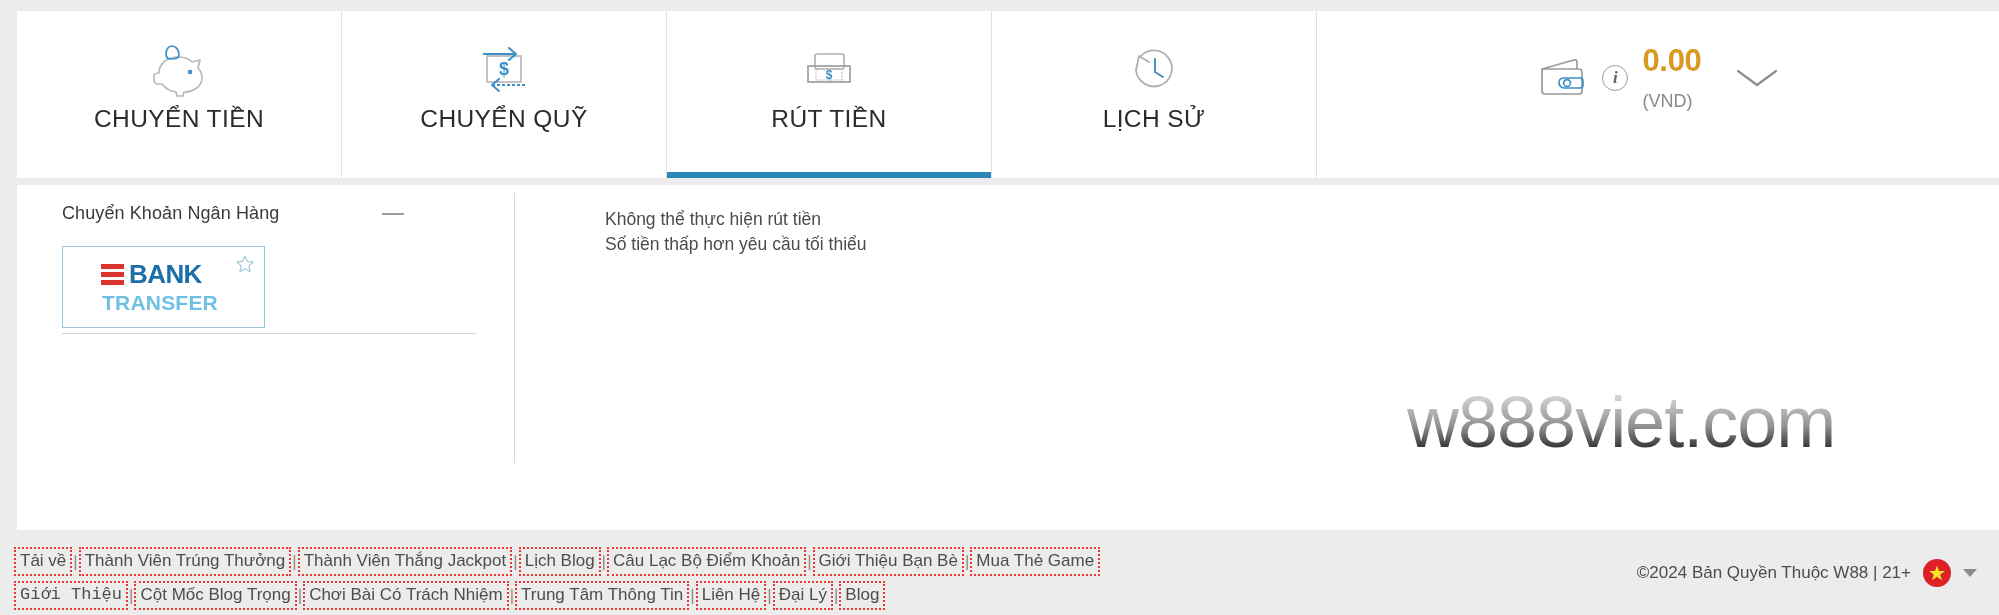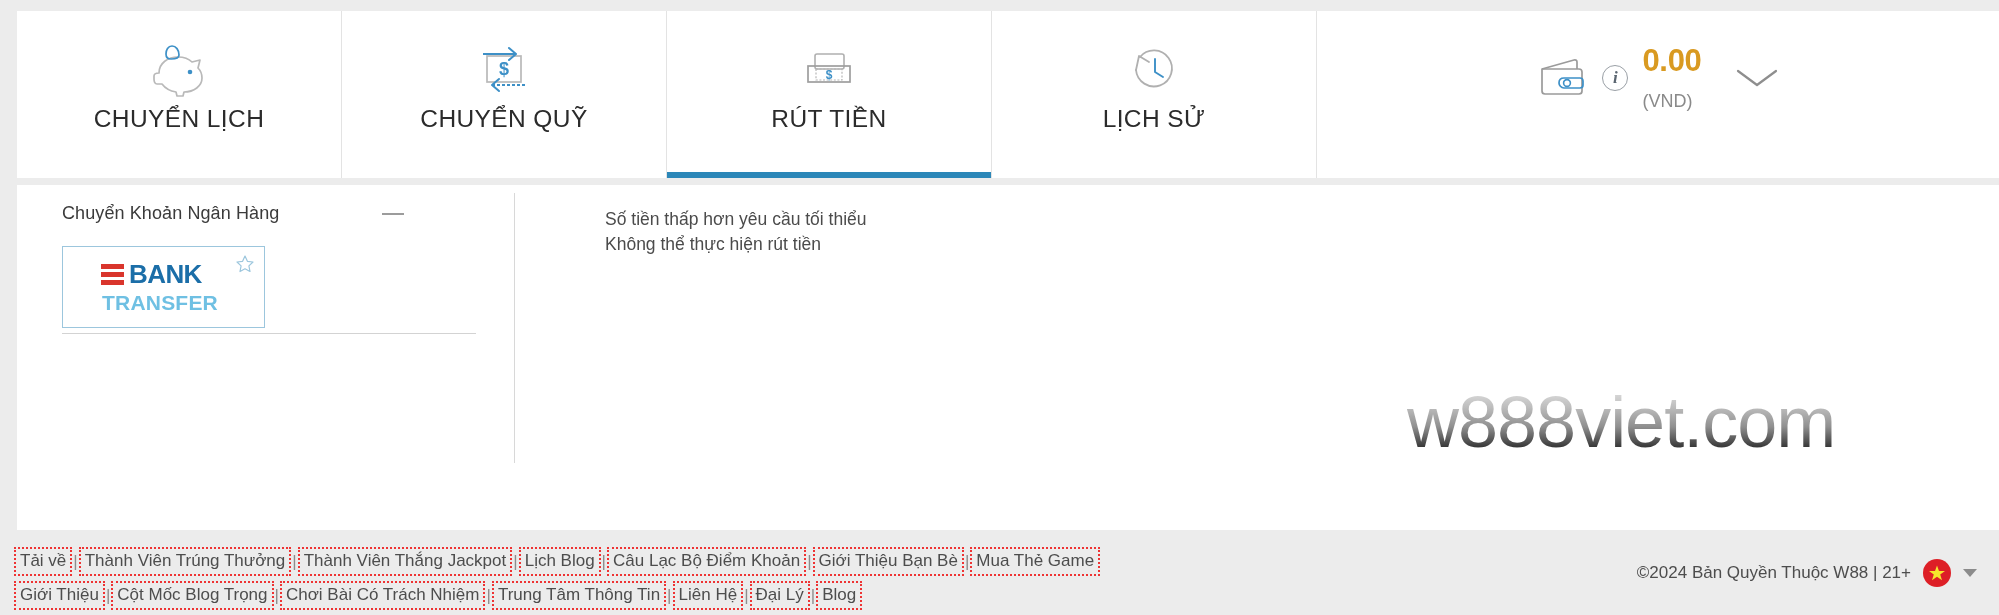--- a/index.html
+++ b/index.html
@@ -341,21 +341,21 @@
   <div class="tabbar">
 
     <div class="tab">
       <div class="icon-wrap">
         <svg width="60" height="54" viewBox="0 0 60 54">
           <path d="M10,30 C10,20 19,14 29,14 C35,14 40,16 43,19 L51,17 L49,25 C52,28 53,32 53,35 C53,43 45,49 35,49 L34,53 L28,53 L27,49 C21,48 16,45 13,41 L8,41 C6,41 5,39 5,36 L5,33 C5,31 7,30 10,30 Z" fill="none" stroke="#b9b9b9" stroke-width="1.7" stroke-linejoin="round"></path>
           <circle cx="41" cy="29" r="2.3" fill="#3d90c7"></circle>
           <path d="M30,12 C30,7 27,3 23,3 C19,3 17,7 17,11 C17,14 19,16 22,16 C26,16 30,15 30,12 Z" fill="none" stroke="#3d90c7" stroke-width="1.7"></path>
         </svg>
       </div>
-      <div class="tab-label">CHUYỂN LỊCH</div>
+      <div class="tab-label">CHUYỂN TIỀN</div>
     </div>
 
     <div class="tab">
       <div class="icon-wrap">
         <svg width="58" height="56" viewBox="0 0 58 56">
           <rect x="12" y="14" width="34" height="26" fill="none" stroke="#b9b9b9" stroke-width="1.7"></rect>
           <text x="29" y="33" font-family="Liberation Sans, sans-serif" font-size="18" font-weight="bold" fill="#3d90c7" text-anchor="middle">$</text>
           <path d="M8,12 L40,12" stroke="#3d90c7" stroke-width="2" fill="none"></path>
           <path d="M34,6 L41,12 L34,18" stroke="#3d90c7" stroke-width="2" fill="none" stroke-linecap="round" stroke-linejoin="round"></path>
           <path d="M50,43 L18,43" stroke="#3d90c7" stroke-width="2" fill="none" stroke-dasharray="3,2"></path>
@@ -436,22 +436,22 @@
           <svg width="20" height="20" viewBox="0 0 20 20">
             <path d="M10,2 L12.4,7.3 L18,8 L13.9,11.9 L15,17.5 L10,14.8 L5,17.5 L6.1,11.9 L2,8 L7.6,7.3 Z" fill="none" stroke="#9cc6dd" stroke-width="1.2" stroke-linejoin="round"></path>
           </svg>
         </span>
       </div>
 
       <div class="divider-line"></div>
     </div>
 
     <div class="panel-msg">
+      <div>Không thể thực hiện rút tiền</div>
       <div>Số tiền thấp hơn yêu cầu tối thiểu</div>
-      <div>Không thể thực hiện rút tiền</div>
     </div>
 
     <div class="watermark">w888viet.com</div>
   </div>
 
   <div class="footer">
     <div class="footer-links">
         <div style="display: flex; align-items: center; flex-wrap: nowrap; width: 100%;">
           <span class="flink" style="border-color: rgb(238, 51, 51);">Tải về</span>
           <span class="fsep">|</span>
@@ -461,21 +461,21 @@
           <span class="fsep">|</span>
           <span class="flink" style="border-color: rgb(238, 51, 51);">Lịch Blog</span>
           <span class="fsep">|</span>
           <span class="flink" style="border-color: rgb(238, 51, 51);">Câu Lạc Bộ Điểm Khoản</span>
           <span class="fsep">|</span>
           <span class="flink" style="border-color: rgb(238, 51, 51);">Giới Thiệu Bạn Bè</span>
           <span class="fsep">|</span>
           <span class="flink" style="border-color: rgb(238, 51, 51);">Mua Thẻ Game</span>
         </div>
         <div style="display: flex; align-items: center; flex-wrap: nowrap; width: 100%;">
-          <span class="flink" style="border-color: rgb(238, 51, 51);">Giới Thiệu</span>
+          <span class="flink" style="border-color: rgb(238, 51, 51); font-family: Liberation Mono, monospace;">Giới Thiệu</span>
           <span class="fsep">|</span>
           <span class="flink" style="border-color: rgb(238, 51, 51);">Cột Mốc Blog Trọng</span>
           <span class="fsep">|</span>
           <span class="flink" style="border-color: rgb(238, 51, 51);">Chơi Bài Có Trách Nhiệm</span>
           <span class="fsep">|</span>
           <span class="flink" style="border-color: rgb(238, 51, 51);">Trung Tâm Thông Tin</span>
           <span class="fsep">|</span>
           <span class="flink" style="border-color: rgb(238, 51, 51);">Liên Hệ</span>
           <span class="fsep">|</span>
           <span class="flink" style="border-color: rgb(238, 51, 51);">Đại Lý</span>

